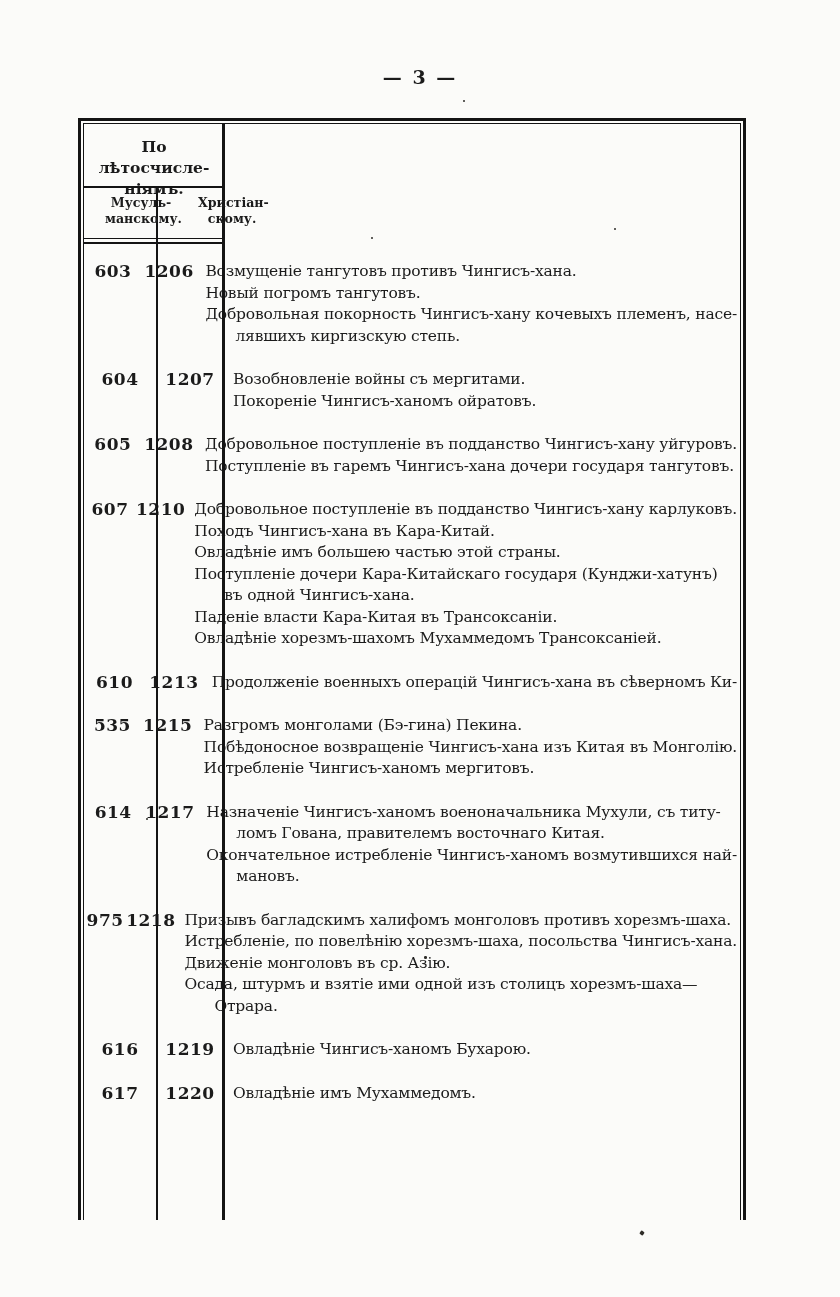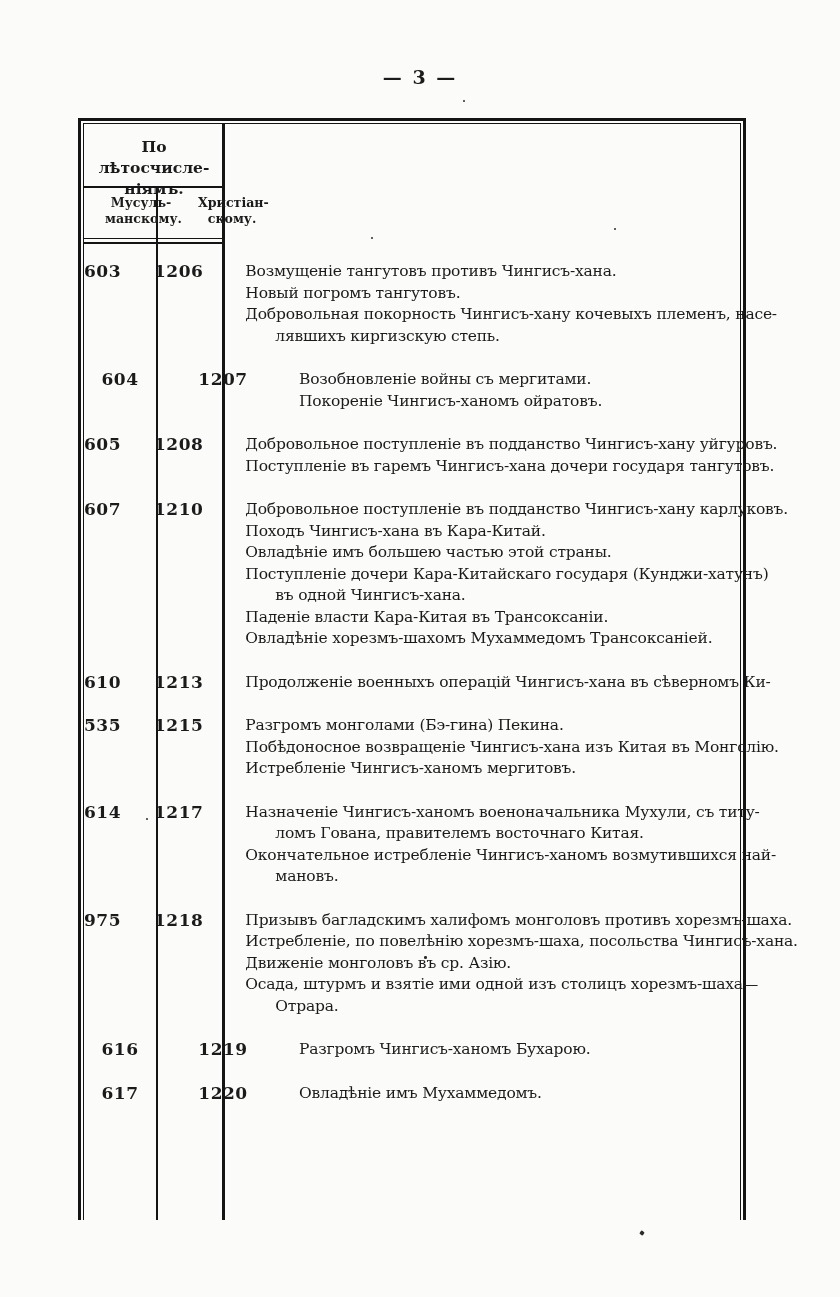--- a/index.html
+++ b/index.html
@@ -37,21 +37,21 @@
   .hrule{position:absolute;top:62px;left:0;width:140px;height:1.5px;background:#141414;}
   .subhead{position:absolute;top:66px;left:0;width:140px;display:flex;}
   .sub{font-weight:700;font-size:12.6px;line-height:15.5px;text-align:center;padding-top:5px;margin-left:21px;}
   .sub-m{width:72px;}
   .sub-c{width:68px;}
   .drule{position:absolute;left:0;width:140px;height:1.5px;background:#141414;}
   .d1{top:113.5px;}
   .d2{top:118px;}
   
   .tbody{padding-top:17px;}
-  .row{display:flex;margin-bottom:22px;gap:33px;}
+  .row{display:flex;margin-bottom:22px;}
   .cell-m,.cell-c{
     text-align:center;font-size:17px;line-height:21.5px;font-weight:700;letter-spacing:0.5px;
   }
   .cell-m{width:72px;}
   .cell-c{width:68px;}
   .cell-e{flex:1;padding:0 3px 0 9px;}
   .cell-e .line{
     font-size:15.5px;line-height:21.5px;white-space:nowrap;letter-spacing:-0.2px;
   }
   .line.cont{padding-left:30px;}
@@ -165,21 +165,21 @@
               <div class="line">Истребленіе, по повелѣнію хорезмъ-шаха, посольства Чингисъ-хана.</div>
               <div class="line">Движеніе монголовъ въ ср. Азію.</div>
               <div class="line">Осада, штурмъ и взятіе ими одной изъ столицъ хорезмъ-шаха—</div>
               <div class="line cont">Отрара.</div>
             </div>
           </div>
           <div class="row">
             <div class="cell-m">616</div>
             <div class="cell-c">1219</div>
             <div class="cell-e">
-              <div class="line">Разгромъ Чингисъ-ханомъ Бухарою.</div>
+              <div class="line">Овладѣніе Чингисъ-ханомъ Бухарою.</div>
             </div>
           </div>
           <div class="row">
             <div class="cell-m">617</div>
             <div class="cell-c">1220</div>
             <div class="cell-e">
               <div class="line">Овладѣніе имъ Мухаммедомъ.</div>
             </div>
           </div>
         </div>

